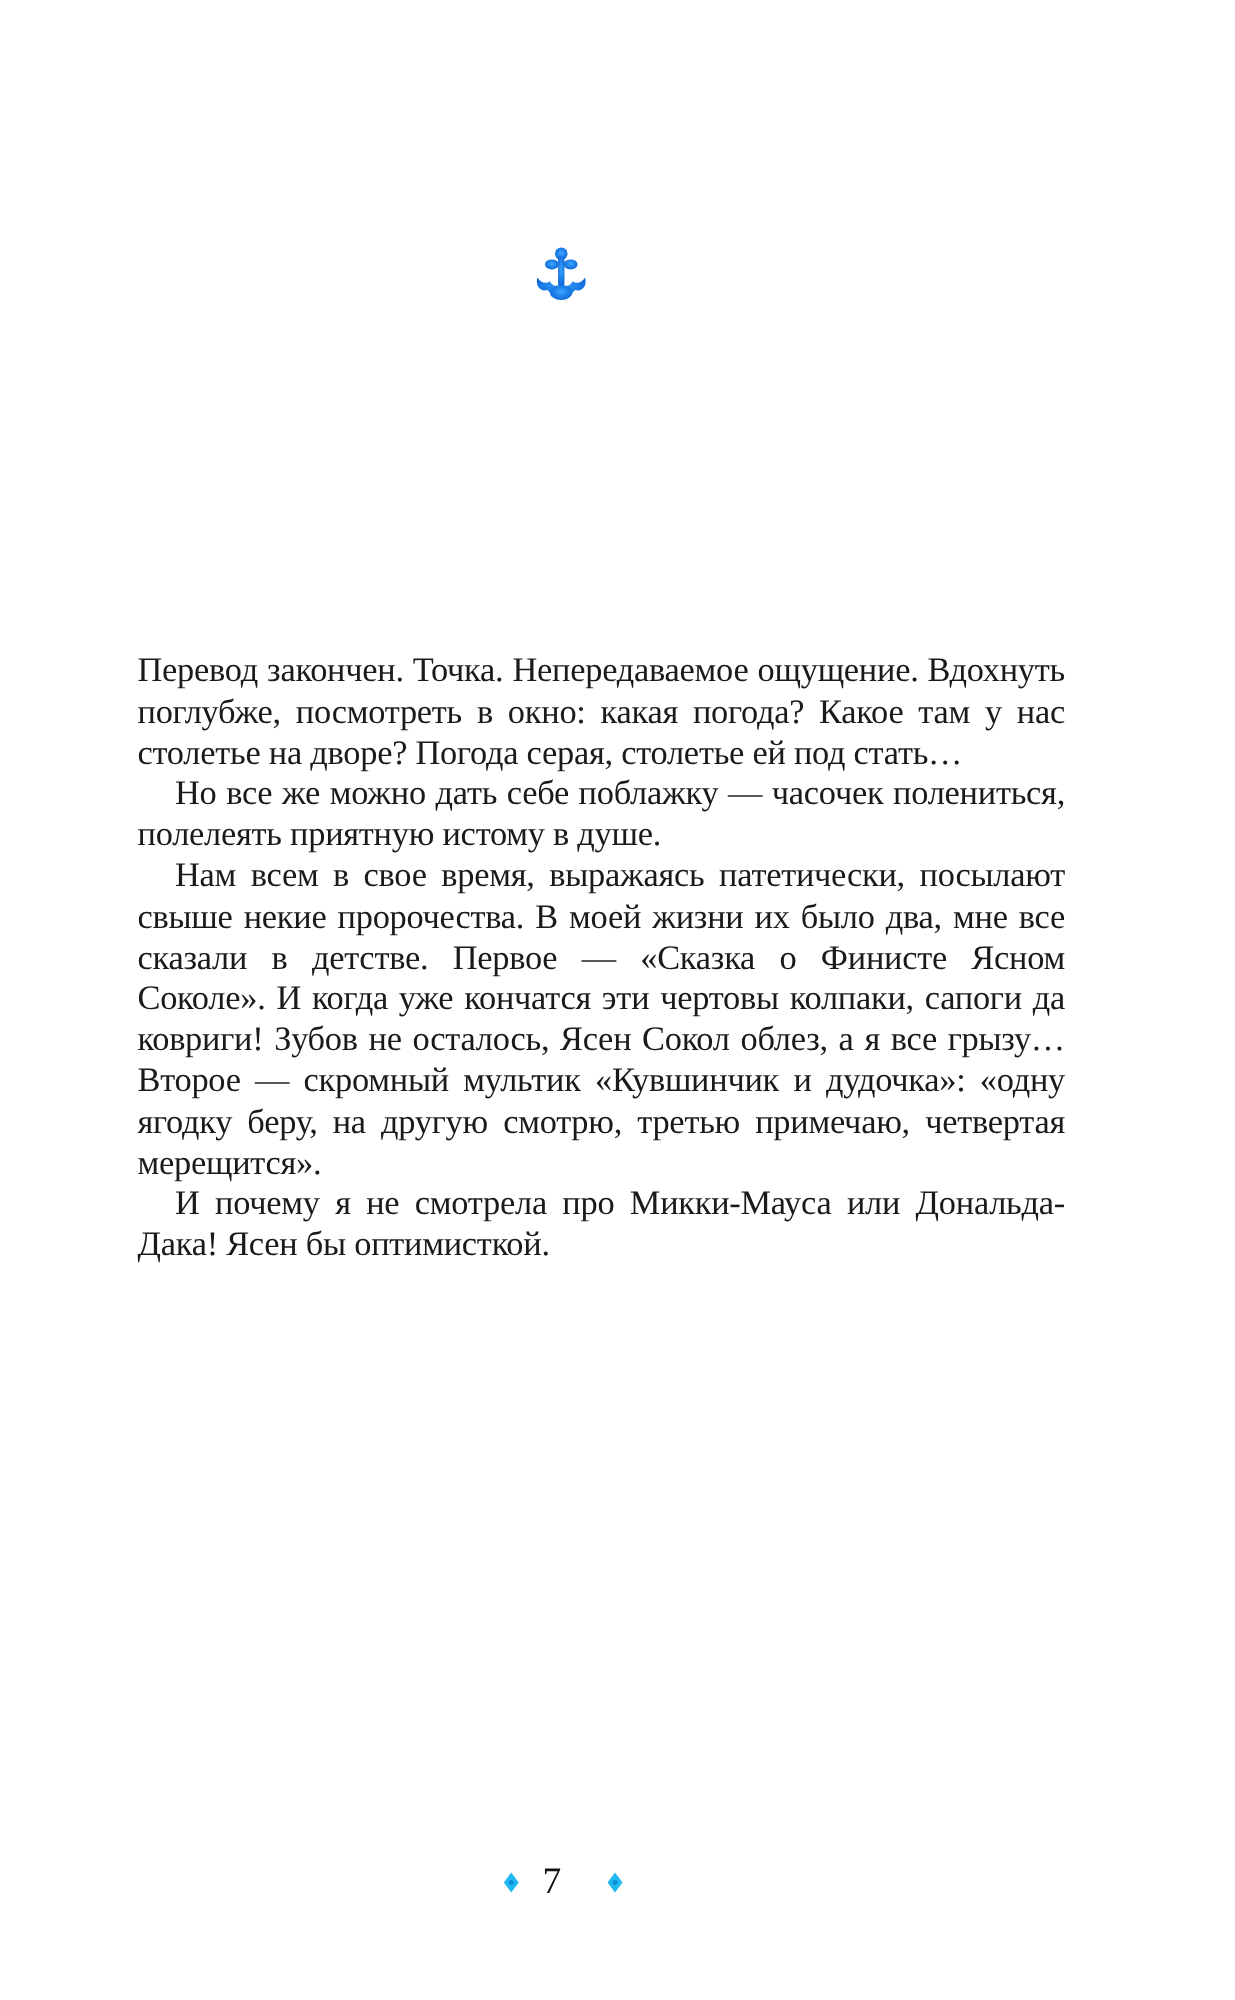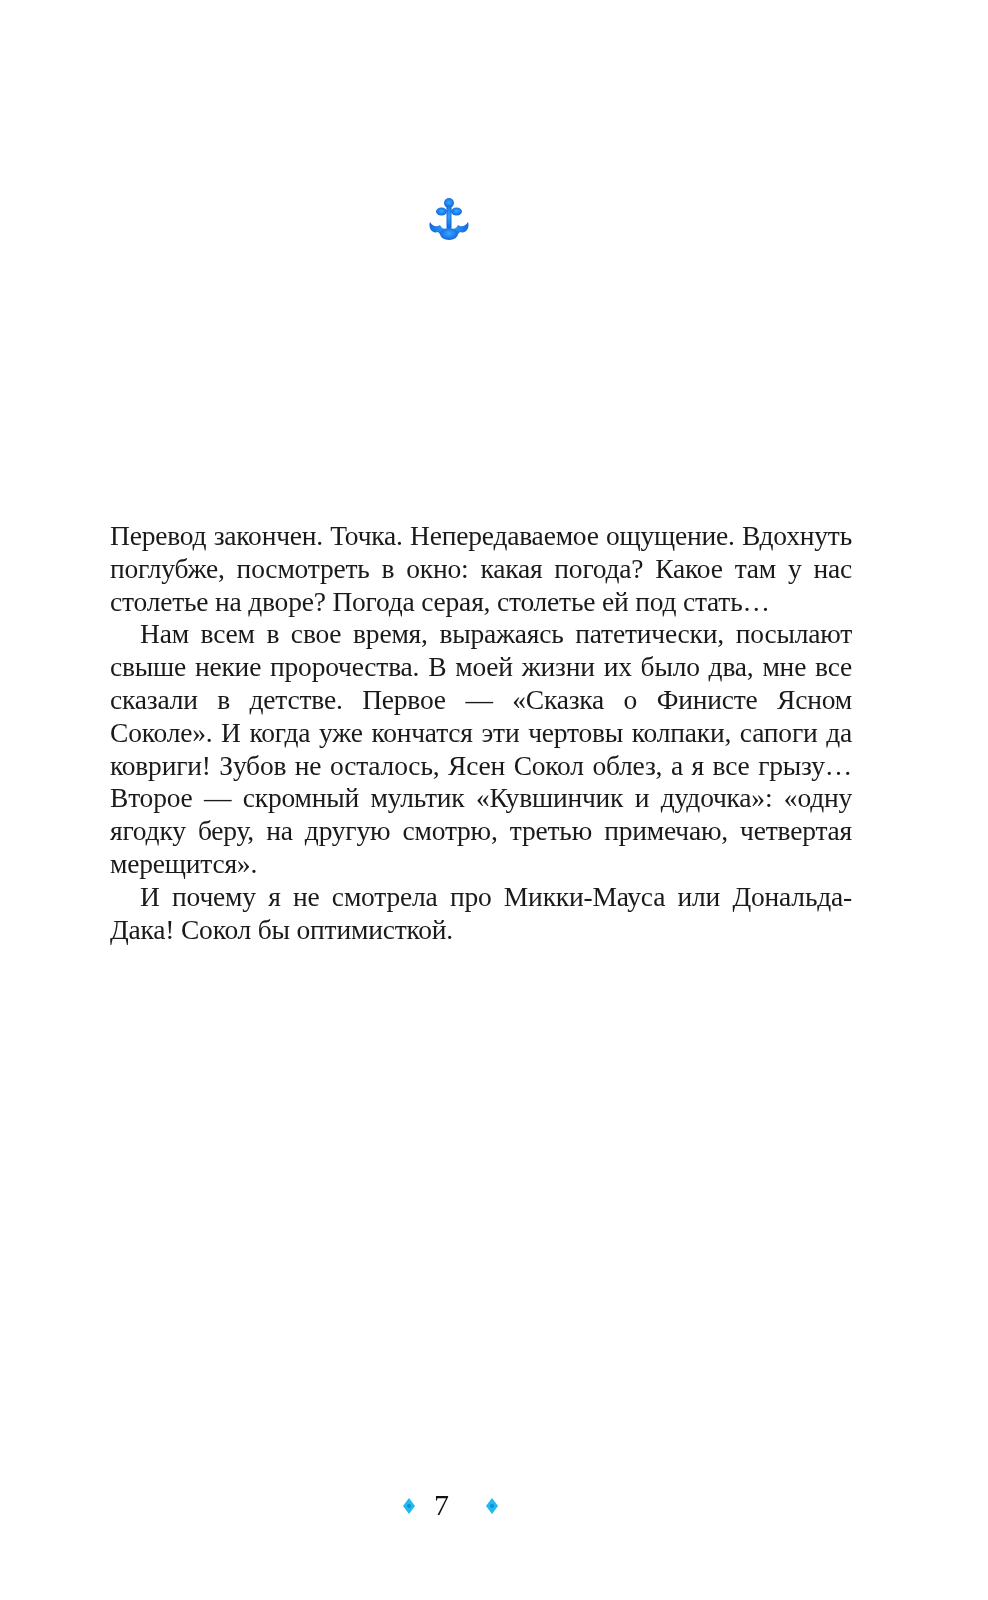--- a/index.html
+++ b/index.html
@@ -93,22 +93,23 @@
     <ellipse cx="30.5" cy="15.5" rx="5.5" ry="4" fill="url(#og)"></ellipse>
 
     <rect x="20.5" y="9" width="5" height="24" rx="2" fill="url(#og)"></rect>
 
     <path d="M4 26 C2 32, 6 38, 12 36 C16 42, 30 42, 34 36 C40 38, 44 32, 42 26 C39 31, 35 31, 32 29 C30 35, 16 35, 14 29 C11 31, 7 31, 4 26 Z" fill="url(#og)"></path>
     <ellipse cx="23" cy="38" rx="9" ry="6" fill="url(#og)"></ellipse>
   </svg>
 
   <div class="body-text">
     <p class="first">Перевод закончен. Точка. Непередаваемое ощущение. Вдохнуть поглубже, посмотреть в окно: какая погода? Ка­кое там у нас столетье на дворе? Погода серая, столетье ей под стать…</p>
+    <p>Но все же можно дать себе поблажку — часочек поле­ниться, полелеять приятную истому в душе.</p>
     <p>Нам всем в свое время, выражаясь патетически, посыла­ют свыше некие пророчества. В моей жизни их было два, мне все сказали в детстве. Первое — «Сказка о Финисте Яс­ном Соколе». И когда уже кончатся эти чертовы колпаки, сапоги да ковриги! Зубов не осталось, Ясен Сокол облез, а я все грызу… Второе — скромный мультик «Кувшинчик и дудочка»: «одну ягодку беру, на другую смотрю, третью примечаю, четвертая мерещится».</p>
-    <p>И почему я не смотрела про Микки-Мауса или Дональда-Дака! Сокол бы оптимисткой.</p>
+    <p>И почему я не смотрела про Микки-Мауса или Дональда-Дака! Ясен бы оптимисткой.</p>
   </div>
 
   <div class="footer">
     <svg class="diamond left" viewBox="0 0 14 16" xmlns="http://www.w3.org/2000/svg">
       <path d="M7 0 L13 8 L7 16 L1 8 Z" fill="#22b8f0"></path>
       <circle cx="7" cy="8" r="2" fill="#0b8fd6"></circle>
     </svg>
     <span class="folio">7</span>
     <svg class="diamond right" viewBox="0 0 14 16" xmlns="http://www.w3.org/2000/svg">
       <path d="M7 0 L13 8 L7 16 L1 8 Z" fill="#22b8f0"></path>

